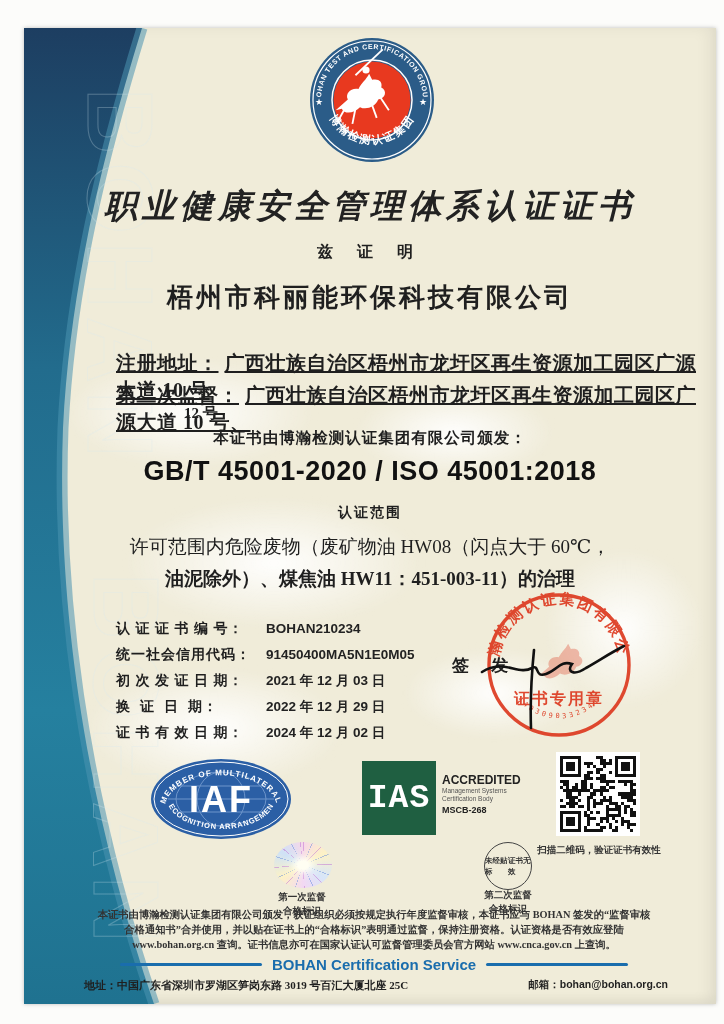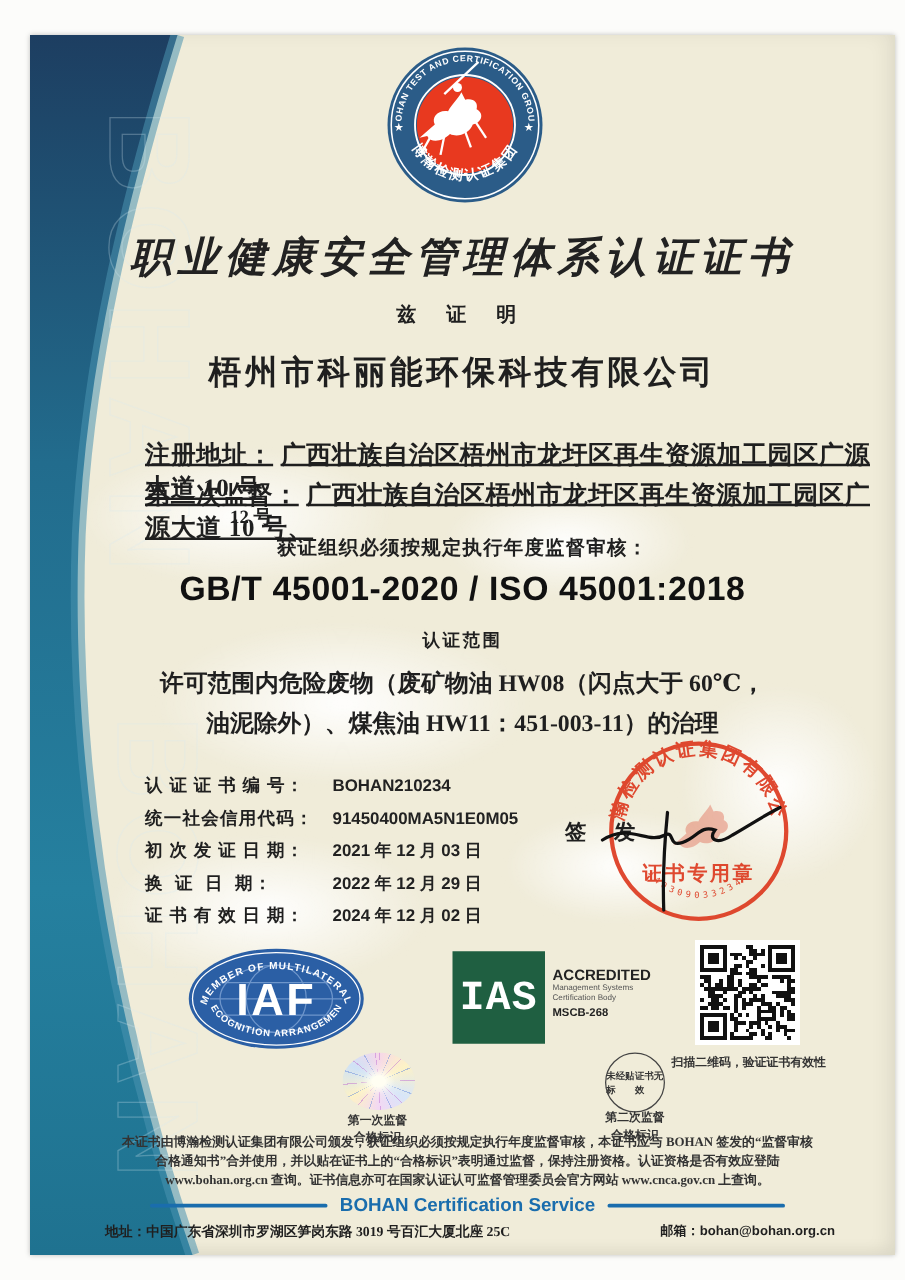--- a/index.html
+++ b/index.html
@@ -19,21 +19,21 @@
   
   .title{top:156px;font-size:33px;font-weight:700;letter-spacing:5px;color:#222;font-style:italic;}
   .certify{top:214px;font-size:16px;letter-spacing:10px;font-weight:600;}
   .company{top:252px;font-size:26px;font-weight:600;letter-spacing:3px;}
   .addr{left:92px;font-size:20px;font-weight:600;letter-spacing:.5px;text-decoration:underline;}
   .addr .lbl{margin-right:6px;}
   .addr2{left:160px;font-size:15px;font-weight:600;}
   .std-intro{top:400px;font-size:15.5px;font-weight:700;letter-spacing:1px;}
   .standard{top:428px;font-size:27px;font-weight:700;font-family:"Liberation Sans","DejaVu Sans",sans-serif;letter-spacing:.5px;color:#111;}
   .scope-lbl{top:476px;font-size:14px;font-weight:600;letter-spacing:2px;}
-  .scope1{top:506px;font-size:19px;font-weight:700;}
+  .scope1{top:506px;font-size:19px;font-weight:400;}
   .scope2{top:538px;font-size:19px;font-weight:600;}
   .details{left:92px;top:592px;font-size:14px;}
   .drow{display:flex;margin-bottom:8px;align-items:baseline;}
   .dlabel{width:150px;font-weight:600;letter-spacing:1px;white-space:pre;}
   .dvalue{font-family:"Liberation Sans","DejaVu Sans",sans-serif;font-weight:700;font-size:13.5px;color:#222;}
   .sign{left:428px;top:626px;font-size:17px;font-weight:600;letter-spacing:9px;}
   
   .ias-box{left:338px;top:733px;display:flex;align-items:flex-start;}
   .ias-sq{width:74px;height:74px;background:var(--ias-green);color:#fff;display:flex;align-items:center;justify-content:center;
     font-family:Liberation Mono, monospace;font-weight:700;font-size:33px;letter-spacing:1px;}
@@ -126,21 +126,21 @@
   <div class="abs ctr company">梧州市科丽能环保科技有限公司</div>
 
   <div class="abs addr" style="top:322px;">
     <span class="lbl">注册地址：</span><span>广西壮族自治区梧州市龙圩区再生资源加工园区广源大道 10 号</span>
   </div>
   <div class="abs addr" style="top:354px;">
     <span class="lbl">第二次监督：</span><span>广西壮族自治区梧州市龙圩区再生资源加工园区广源大道 10 号、</span>
   </div>
   <div class="abs addr2" style="top:376px;">12 号</div>
 
-  <div class="abs ctr std-intro">获证组织必须按规定执行年度监督审核：</div>
+  <div class="abs ctr std-intro">本证书由博瀚检测认证集团有限公司颁发：</div>
   <div class="abs ctr standard">GB/T 45001-2020 / ISO 45001:2018</div>
   <div class="abs ctr scope-lbl">认证范围</div>
   <div class="abs ctr scope1">许可范围内危险废物（废矿物油 HW08（闪点大于 60℃，</div>
   <div class="abs ctr scope2">油泥除外）、煤焦油 HW11：451-003-11）的治理</div>
 
   <div class="abs details">
     <div class="drow">
       <span class="dlabel">认 证 证 书 编 号：</span>
       <span class="dvalue">BOHAN210234</span>
     </div>

